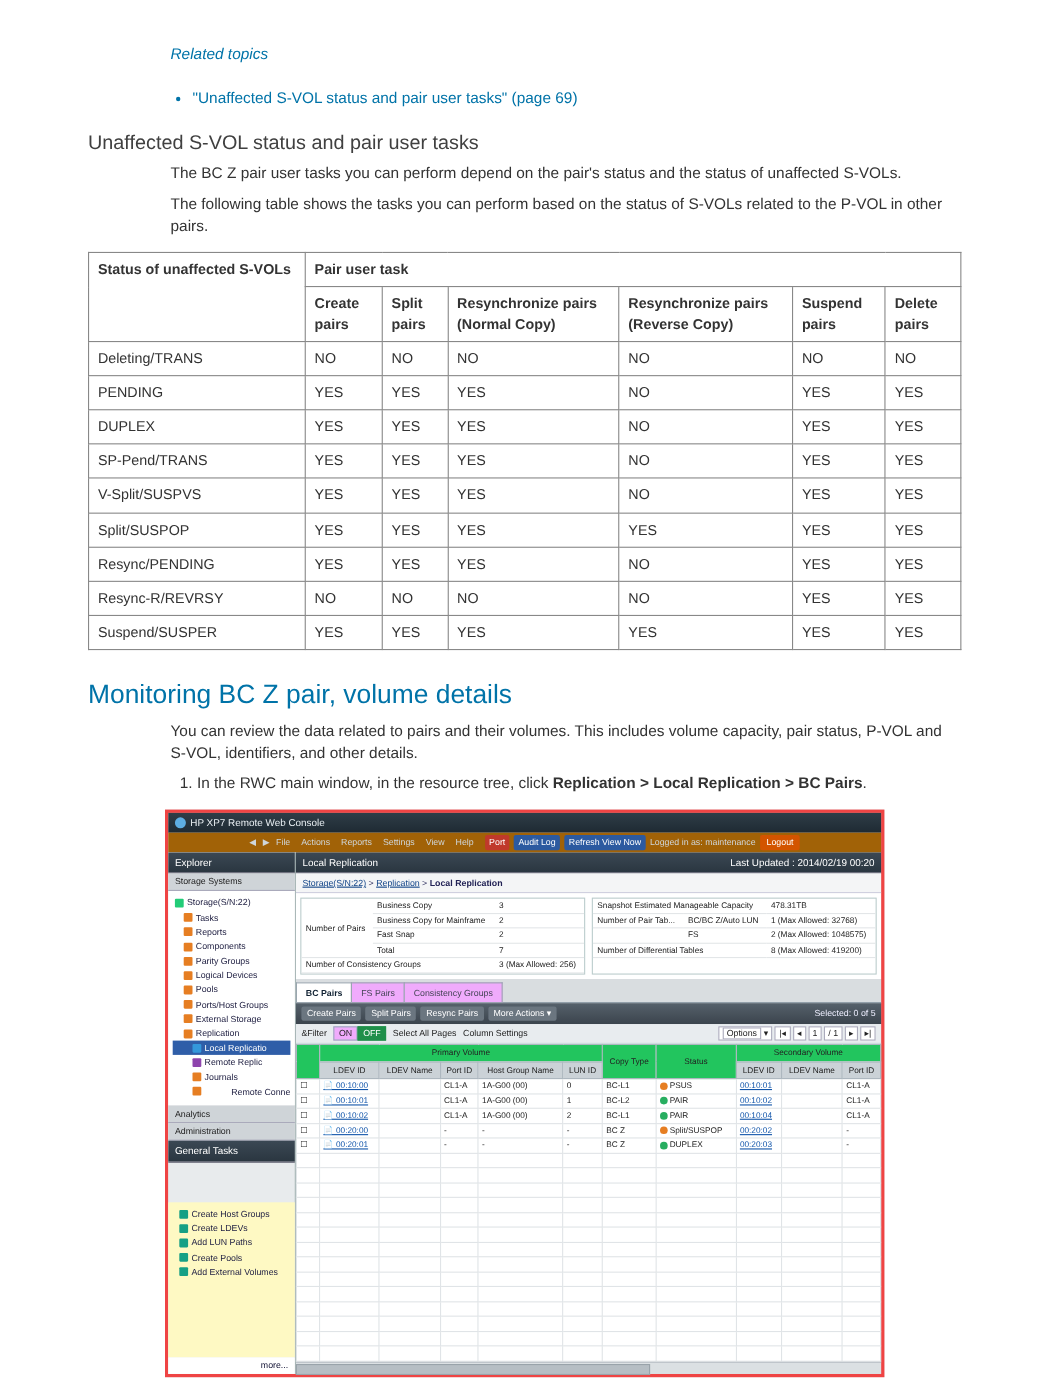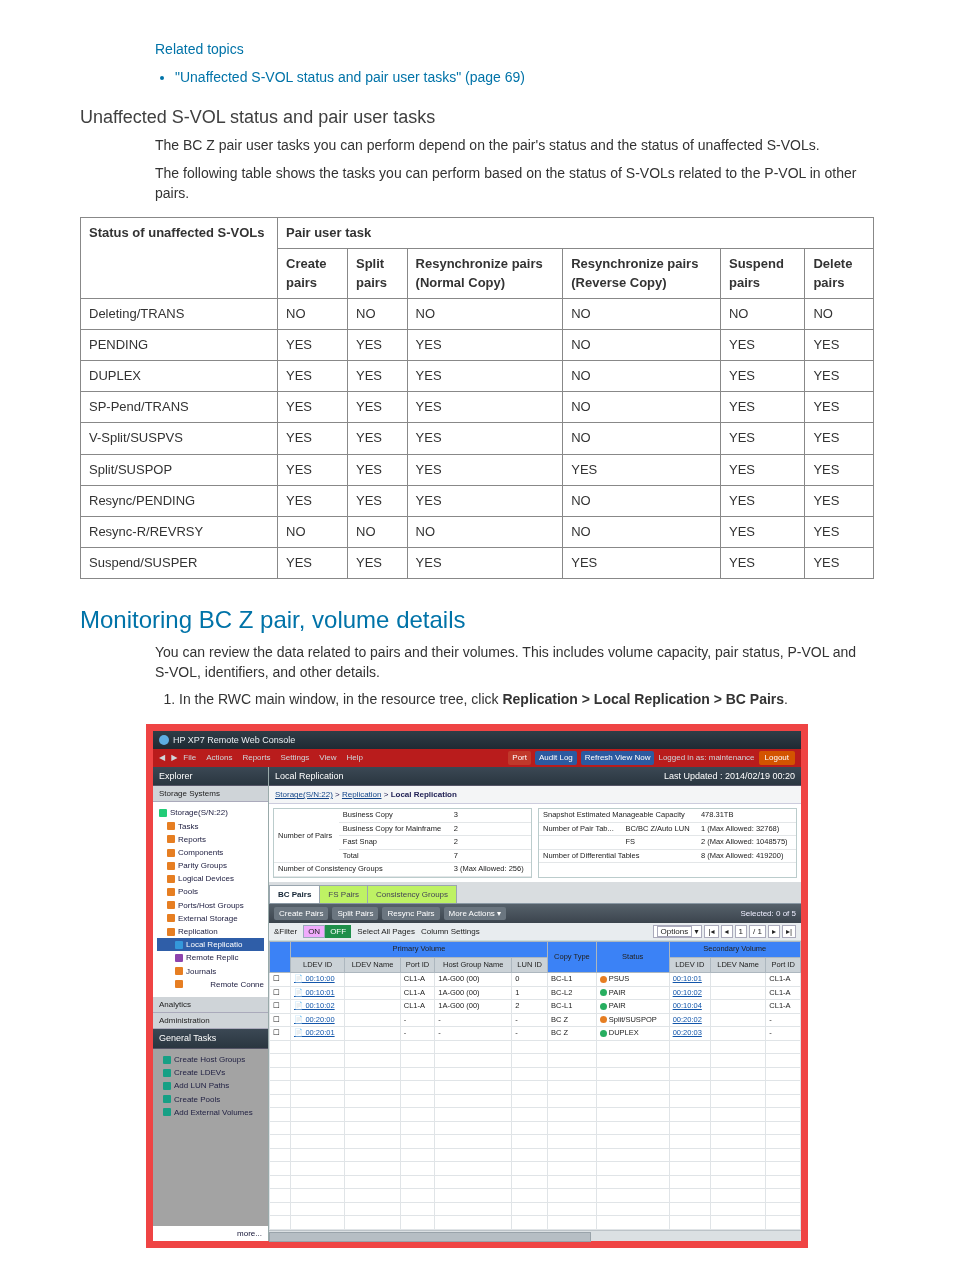--- a/index.html
+++ b/index.html
@@ -8,22 +8,23 @@
     color: #333;
     margin: 0;
     padding: 40px 80px 40px 80px;
     width: 954px;
     box-sizing: border-box;
     line-height: 1.4;
   }
   .related-topics {
     color: #0073a8;
     margin-left: 75px;
-    margin-bottom: 8px;
+    margin-bottom: 20px;
     font-size: 14px;
+    font-style: italic;
   }
   ul.rel-list {
     margin: 4px 0 18px 95px;
     padding: 0;
   }
   ul.rel-list li {
     color: #0073a8;
     margin-bottom: 4px;
   }
   ul.rel-list li a {
@@ -70,42 +71,42 @@
     margin-top: 30px;
     font-size: 12px;
     color: #333;
   }
   .footer .pg { display:inline-block; margin-left: 16px; }
 
   
   .screenshot {
     width: 648px;
     margin: 14px auto 0 auto;
-    border: 7px solid #ef4444;
+    border: 3px solid #ef4444;
     background: #dfe3e6;
     font-size: 8px;
     color: #222;
     position: relative;
   }
   .ss-titlebar {
     background: linear-gradient(#2f3d47,#1e2a33);
     color: #e8eef2;
     padding: 3px 6px;
     font-size: 9px;
     display:flex;
     align-items:center;
     gap:4px;
   }
   .ss-menubar {
-    background: #b91c1c;
+    background: #a16207;
     color: #cfd6da;
     padding: 2px 6px;
     font-size: 8px;
     display:flex;
-    justify-content:space-between;
+    justify-content:center;
     align-items:center;
   }
   .ss-menubar .left span { margin-right: 10px; }
   .ss-menubar .right { display:flex; align-items:center; gap:4px;}
   .btn-red { background:#c0392b; color:#fff; padding:1px 4px; border-radius:2px;}
   .btn-blue { background:#2c5aa0; color:#fff; padding:1px 4px; border-radius:2px;}
   .btn-orange { background:#d35400; color:#fff; padding:1px 6px; border-radius:2px;}
   .ss-body { display:flex; }
   .ss-explorer {
     width: 115px;
@@ -130,41 +131,41 @@
   .tree { padding:4px 4px 6px 4px; font-size:8px; color:#224; background:#fff;}
   .tree .node { padding:1px 0 1px 10px; white-space:nowrap; overflow:hidden; text-overflow:ellipsis; display:flex; align-items:center; gap:3px;}
   .tree .node.sel { background:#2f5ea8; color:#fff; }
   .tree .root { padding-left:2px; font-weight:normal;}
   .ico { width:8px; height:8px; display:inline-block; border-radius:1px;}
   .ico-db{background:#2c7;}
   .ico-orange{background:#e67e22;}
   .ico-blue{background:#3498db;}
   .ico-purple{background:#8e44ad;}
   .ico-teal{background:#16a085;}
-  .gentasks { padding:4px; font-size:8px; color:#224; background:#a3a3a3; flex:1;}
+  .gentasks { padding:4px; font-size:8px; color:#224; background:#fef9c3; flex:1;margin-top:36px;}
   .gentasks .node{ padding:1px 0 1px 6px; display:flex; gap:3px; align-items:center;}
   .more { text-align:right; padding:2px 6px; background:#fff; color:#113; font-size:8px;}
   .ss-main { flex:1; display:flex; flex-direction:column; }
   .ss-mainhead {
     background: linear-gradient(#3b4854,#2a3640);
     color:#fff;
     padding:3px 6px;
     font-size:9px;
     display:flex;
     justify-content:space-between;
     border-bottom:1px solid #556;
   }
   .ss-breadcrumb { background:#f4f5f6; padding:3px 6px; font-size:8px; color:#225; border-bottom:1px solid #ccd;}
   .ss-breadcrumb a{ color:#114488; text-decoration:underline;}
   .summary { display:flex; gap:6px; padding:4px; background:#fff;}
   .sumbox { border:1px solid #bcc; flex:1; font-size:7.5px;}
   .sumbox table{ width:100%; border-collapse:collapse;}
   .sumbox td{ padding:1px 4px; border-bottom:1px solid #e3e6e8;}
   .tabs { display:flex; background:#d9dde0; font-size:8px; padding-top:3px; gap:0; border-bottom:1px solid #8a98a4;}
-  .tab { padding:3px 8px; background:#bef264; border:1px solid #9aa6af; border-bottom:none; margin-right:-1px; color:#445;}
+  .tab { padding:3px 8px; background:#f0abfc; border:1px solid #9aa6af; border-bottom:none; margin-right:-1px; color:#445;}
   .tab.active { background:#fff; font-weight:bold; color:#123;}
   .actionbar {
     background: linear-gradient(#56616b,#3b444d);
     color:#eef;
     padding:3px 5px;
     font-size:8px;
     display:flex;
     align-items:center;
     justify-content:space-between;
     gap:6px;
@@ -183,21 +184,21 @@
   .filterbar .left{display:flex;gap:6px;align-items:center;}
   .onoff{display:inline-flex;}
   .onoff span{padding:0 4px;border:1px solid #9ab;background:#f0abfc;}
   .onoff span.on{background:#1f8f4a;color:#fff;border-color:#1f8f4a;}
   .pager{display:flex;gap:2px;align-items:center;padding-left:44px;}
   .pager span{border:1px solid #aab;padding:0 3px;background:#fff;}
   .pair-table{width:100%;border-collapse:collapse;background:#fff;font-size:7.5px;}
   .pair-table th{background:#cbd2d7;padding:2px 3px;border:1px solid #adb7bf;font-weight:normal;white-space:nowrap;}
   .pair-table td{padding:1px 3px;border:1px solid #e0e4e7;white-space:nowrap;}
   .pair-table td.link{color:#1155aa;text-decoration:underline;}
-  .grouphdr th{background:#3b82f6;}
+  .grouphdr th{background:#22c55e;}
   .pair-table tr.empty td{height:9px;border-left:1px solid #e0e4e7;border-right:1px solid #e0e4e7;}
   .statusico{display:inline-block;width:7px;height:7px;border-radius:50%;margin-right:2px;vertical-align:middle;}
   .s-green{background:#27ae60;}
   .s-orange{background:#e67e22;}
   .scrollstrip{height:10px;background:#dbe0e3;border-top:1px solid #bcc3c8;position:relative;}
   .scrollstrip .thumb{position:absolute;left:0;top:1px;height:8px;width:320px;background:#b6bec4;border:1px solid #99a3aa;}
   .hp-logo{display:inline-block;width:10px;height:10px;border-radius:50%;background:#5dade2;position:relative;}
 </style>
 </head>
 <body>

